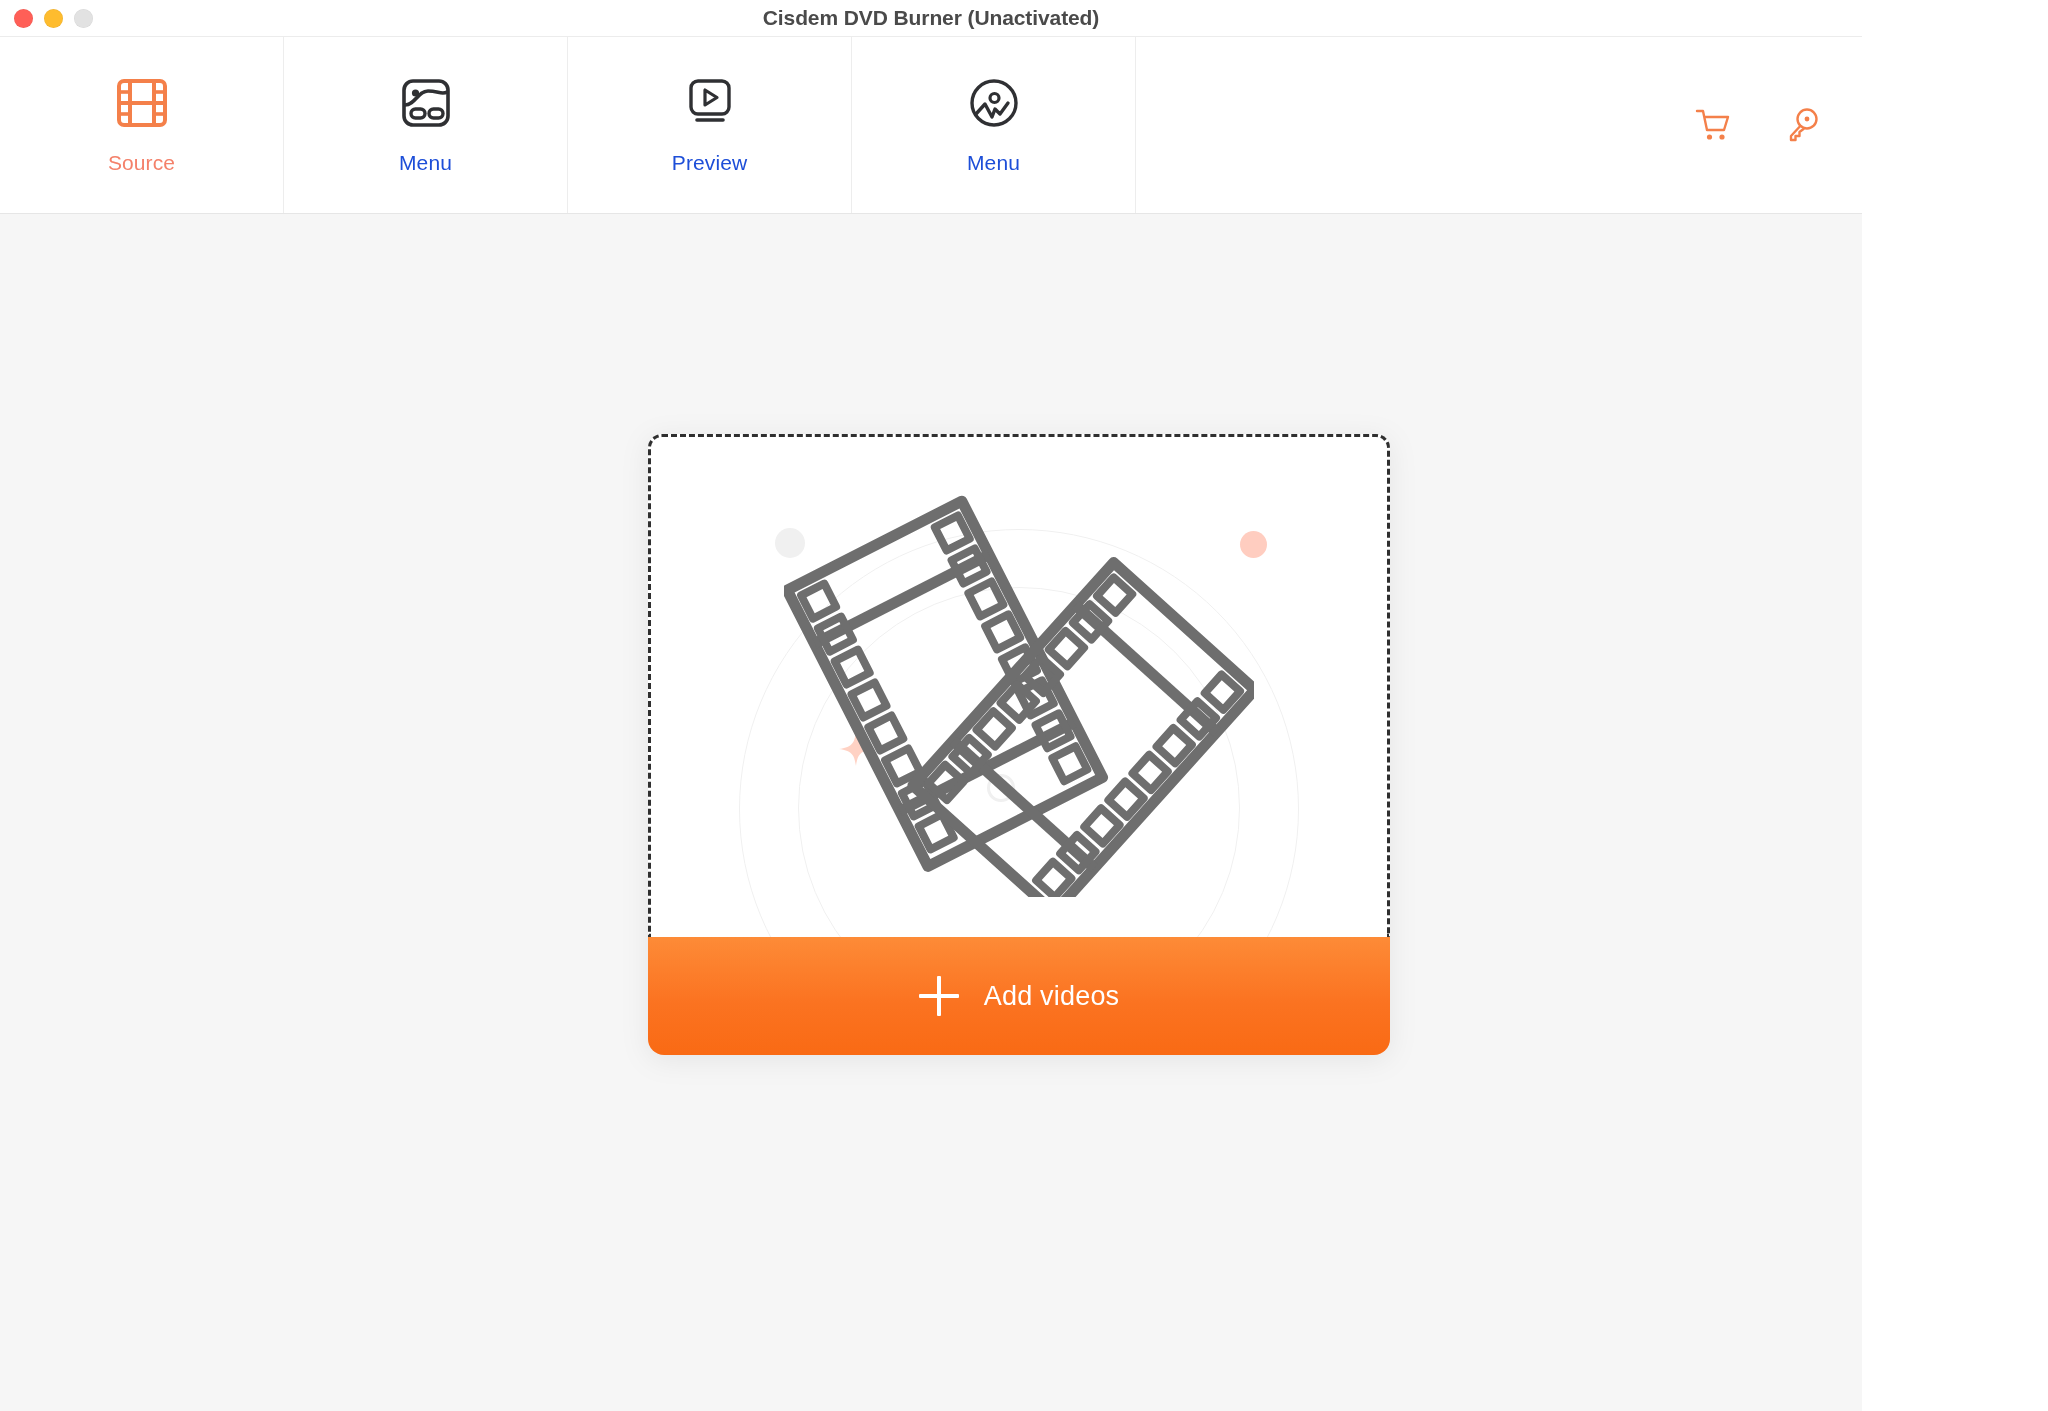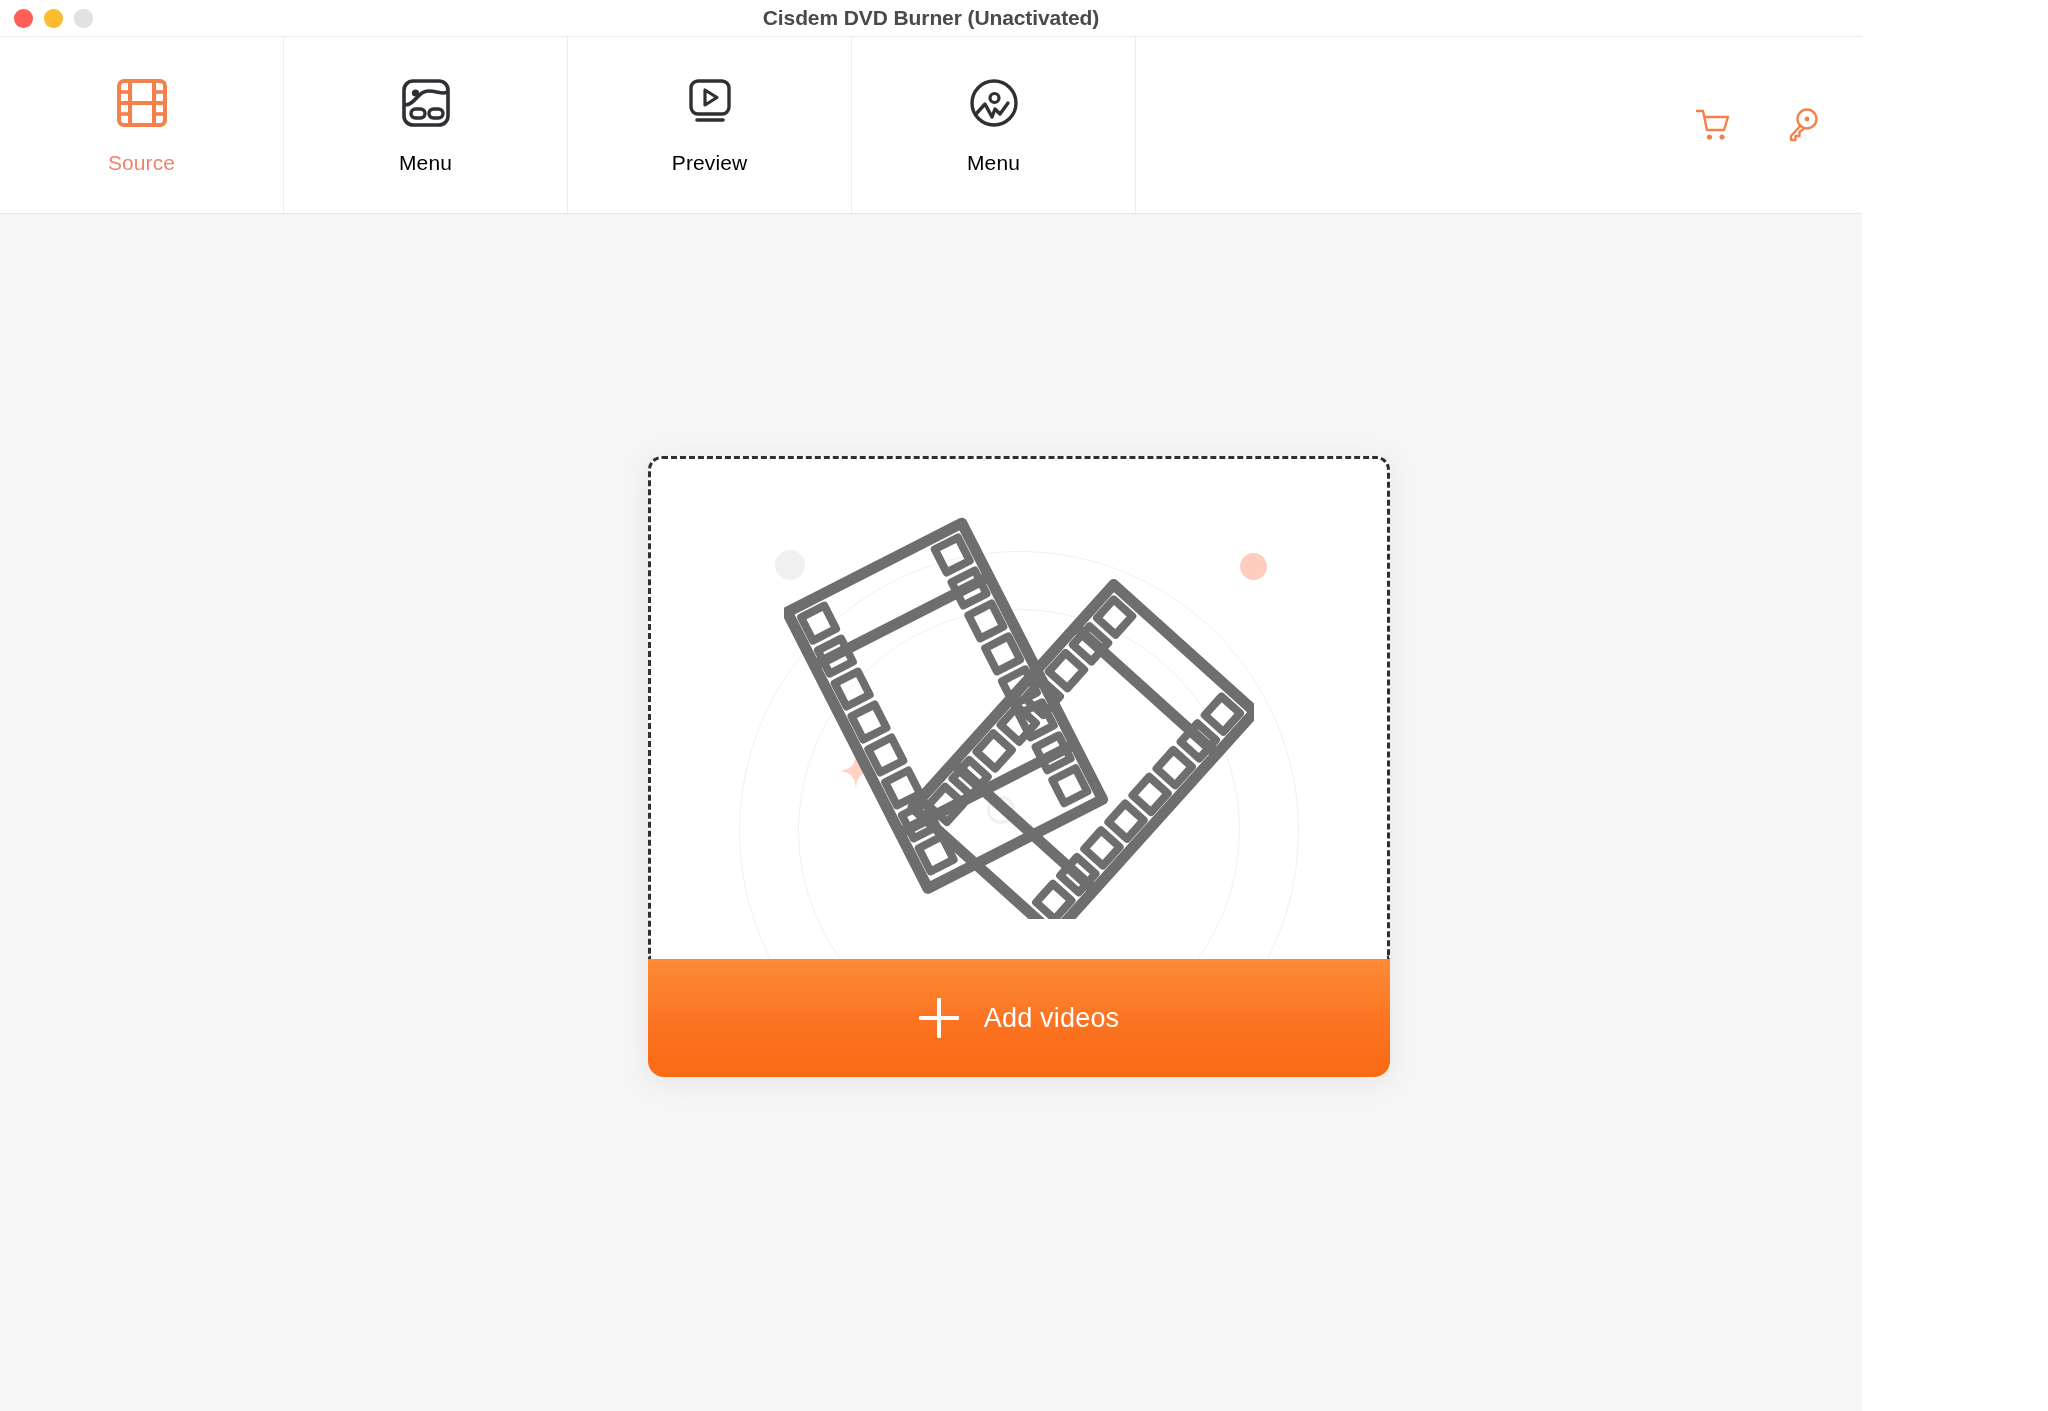--- a/index.html
+++ b/index.html
@@ -90,21 +90,21 @@
   .tab .tab-icon {
     width: 58px;
     height: 56px;
     display: flex;
     align-items: center;
     justify-content: center;
   }
 
   .tab .tab-label {
     font-size: 21px;
-    color: #000000;
+    color: #1d4ed8;
     letter-spacing: 0.1px;
   }
 
   .tab.active .tab-label { color: #f4816a; }
 
   .toolbar-spacer {
     flex: 1;
     border-right: none;
     display: flex;
     align-items: center;
@@ -129,21 +129,21 @@
     position: relative;
     background: #f6f6f6;
     display: flex;
     align-items: flex-start;
     justify-content: center;
   }
 
   .dropcard {
     position: absolute;
     left: 648px;
-    top: 242px;
+    top: 220px;
     width: 742px;
     height: 621px;
     display: flex;
     flex-direction: column;
     filter: drop-shadow(0 5px 14px rgba(0,0,0,0.07));
   }
 
   .dropzone {
     position: relative;
     flex: 0 0 503px;

